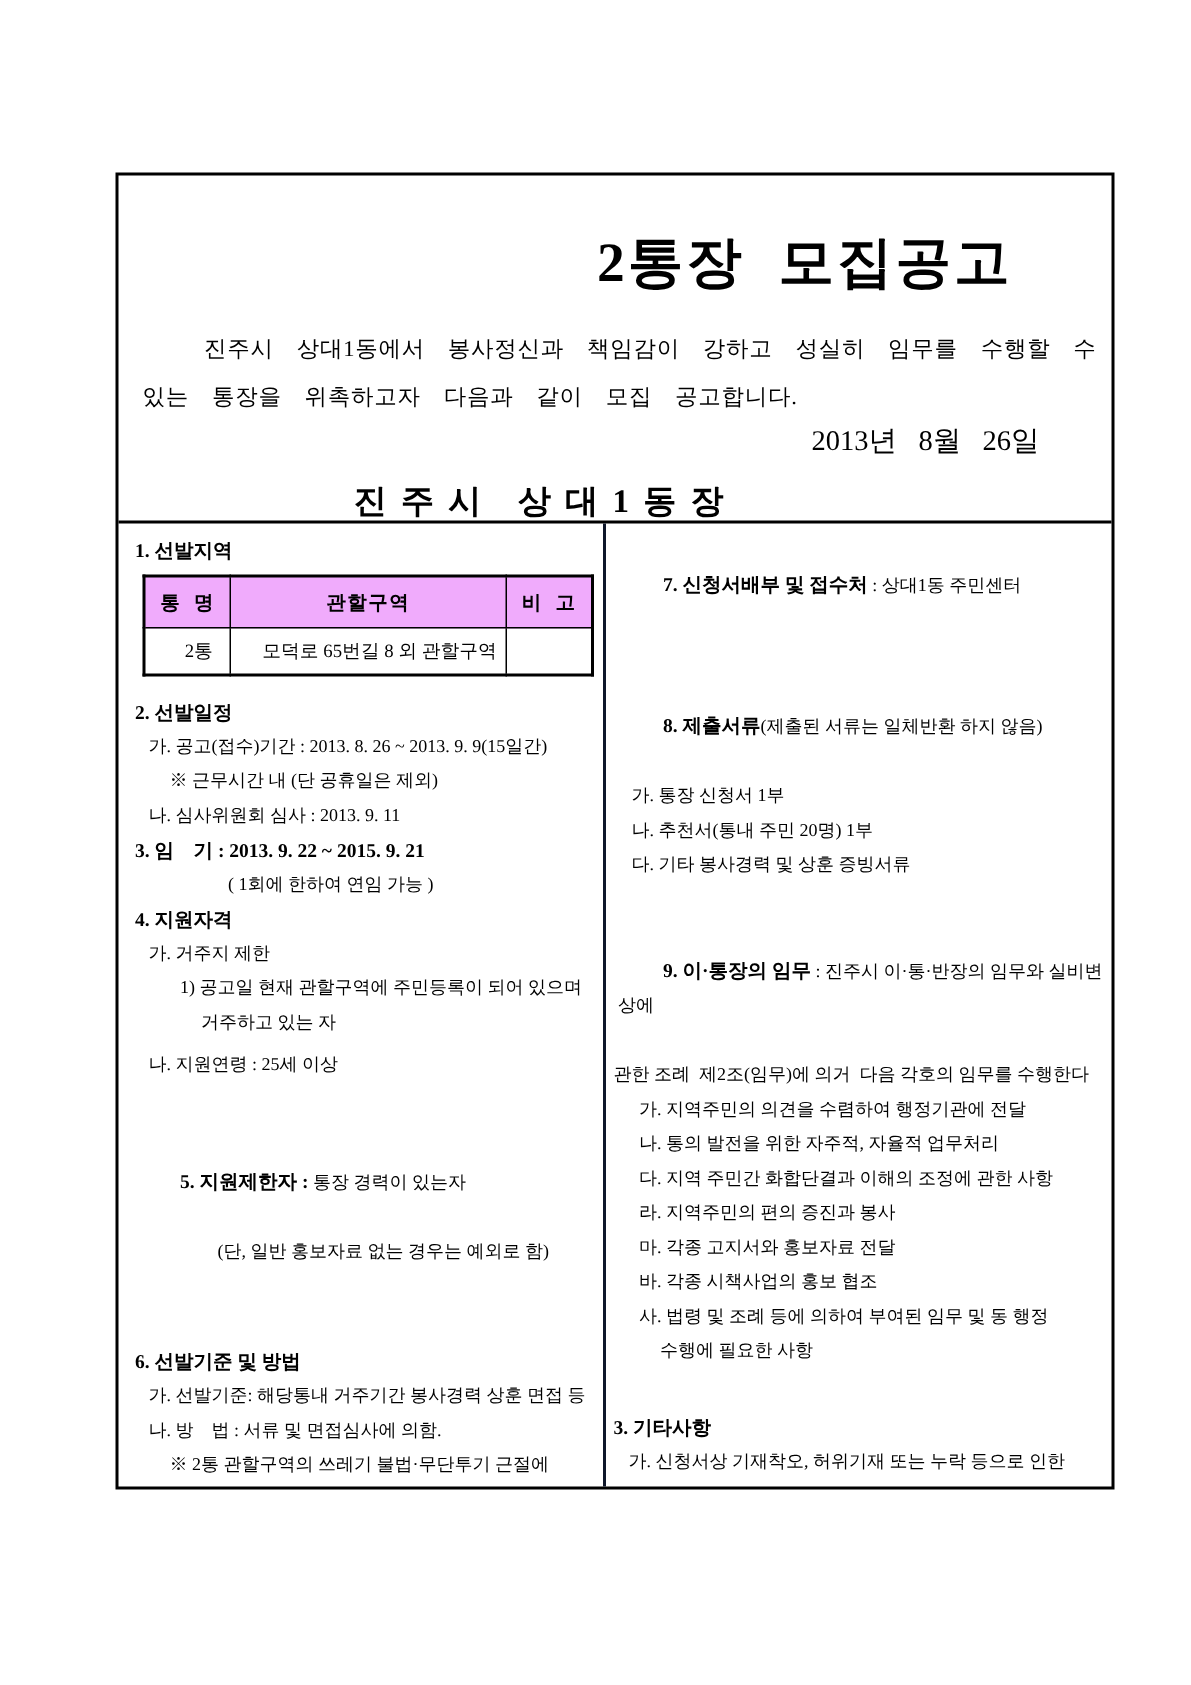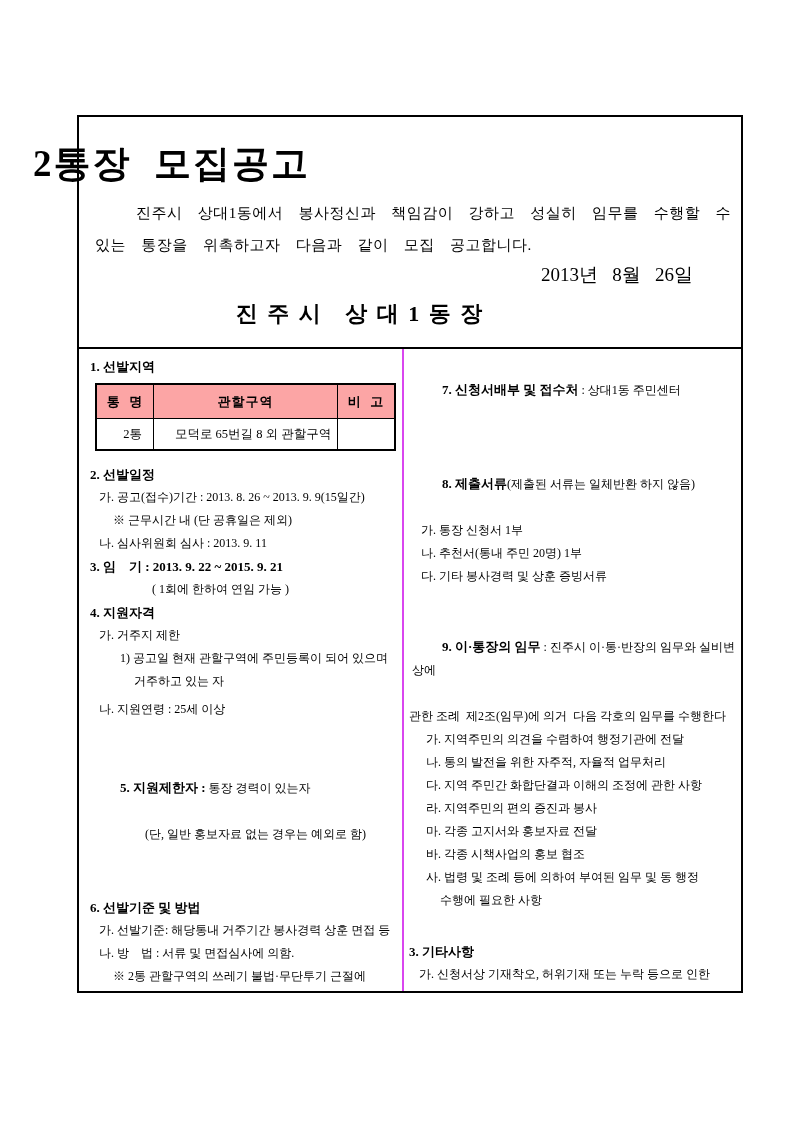--- a/index.html
+++ b/index.html
@@ -2,52 +2,52 @@
 <html lang="ko"><head>
 <meta charset="utf-8">
 <style>
   html,body{margin:0;padding:0;background:#fff;}
   .page{position:relative;width:794px;height:1123px;background:#ffffff;
         font-family:"Liberation Serif","DejaVu Serif",serif;color:#000;overflow:hidden;}
   .doc-box{position:absolute;left:77px;top:115px;width:666px;height:878px;
            border:2px solid #000;box-sizing:border-box;}
   
   .title-area{height:232px;border-bottom:2px solid #000;box-sizing:border-box;padding-top:18px;}
-  .notice-title{margin:4px;text-align:left;font-size:37px;font-weight:bold;letter-spacing:2px;
+  .notice-title{margin:16px;text-align:right;font-size:37px;font-weight:bold;letter-spacing:2px;
                 line-height:50px;white-space:pre-wrap;transform:translateX(-50px);}
   .intro{margin-top:8px;padding:0 10px 0 16px;font-size:15px;line-height:32px;
          word-spacing:11px;letter-spacing:.5px;}
   .intro .l1{text-indent:15px;white-space:pre-wrap;text-align:right;}
   .intro .l2{white-space:pre-wrap;}
   .notice-date{margin-top:2px;text-align:right;font-size:19px;line-height:24px;
                white-space:pre-wrap;transform:translateX(-48px);}
   .signer{margin-top:16px;text-align:center;font-size:22px;font-weight:bold;letter-spacing:2px;
           line-height:22px;white-space:pre-wrap;transform:translateX(-50px);}
   
   .cols{display:flex;height:642px;}
   .col{box-sizing:border-box;padding-top:6px;overflow:hidden;}
-  .col-left{width:325px;border-right:2px solid #d946ef;padding-left:2px;padding-right:2px;}
+  .col-left{width:325px;border-right:2px solid #0f172a;padding-left:2px;padding-right:2px;}
   .col-right{flex:1;padding-left:2px;padding-right:2px;}
   .ln{font-size:12px;line-height:23px;white-space:pre-wrap;}
   .sec{font-weight:bold;font-size:13px;}
   
   .pl2{padding-left:2px}.pl9{padding-left:9px}.pl18{padding-left:18px}
   .pl32{padding-left:32px}.pl39{padding-left:39px}.pl53{padding-left:53px}
   .pl64{padding-left:64px}.pl71{padding-left:71px}
   
   .pr3{padding-left:3px}.pr6{padding-left:6px}.pr13{padding-left:13px}.pr15{padding-left:15px}
   .pr20{padding-left:20px}.pr28{padding-left:28px}.pr34{padding-left:34px}
   
   .mt2{margin-top:0}.mt5{margin-top:5px}.mt12{margin-top:12px}.mt24{margin-top:24px}
   .mt28{margin-top:28px}.mt32{margin-top:32px}.mt34{margin-top:50px}
   
   .jur-table{border-collapse:collapse;margin:5px 0 0 14px;table-layout:fixed;}
   .jur-table,.jur-table th,.jur-table td{border:1px solid #000;}
   .jur-table{border:2px solid #000;}
-  .jur-table th{background:#fca5a5;font-size:13px;font-weight:bold;height:31px;
+  .jur-table th{background:#f0abfc;font-size:13px;font-weight:bold;height:31px;
                 text-align:center;white-space:pre-wrap;letter-spacing:1px;}
   .jur-table td{font-size:12.5px;height:28px;text-align:center;white-space:pre-wrap;padding-left:16px;}
   .cw1{width:54px}.cw2{width:181px}.cw3{width:54px}
 </style>
 </head>
 <body>
 
 <div class="page">
   <div class="doc-box">
 

